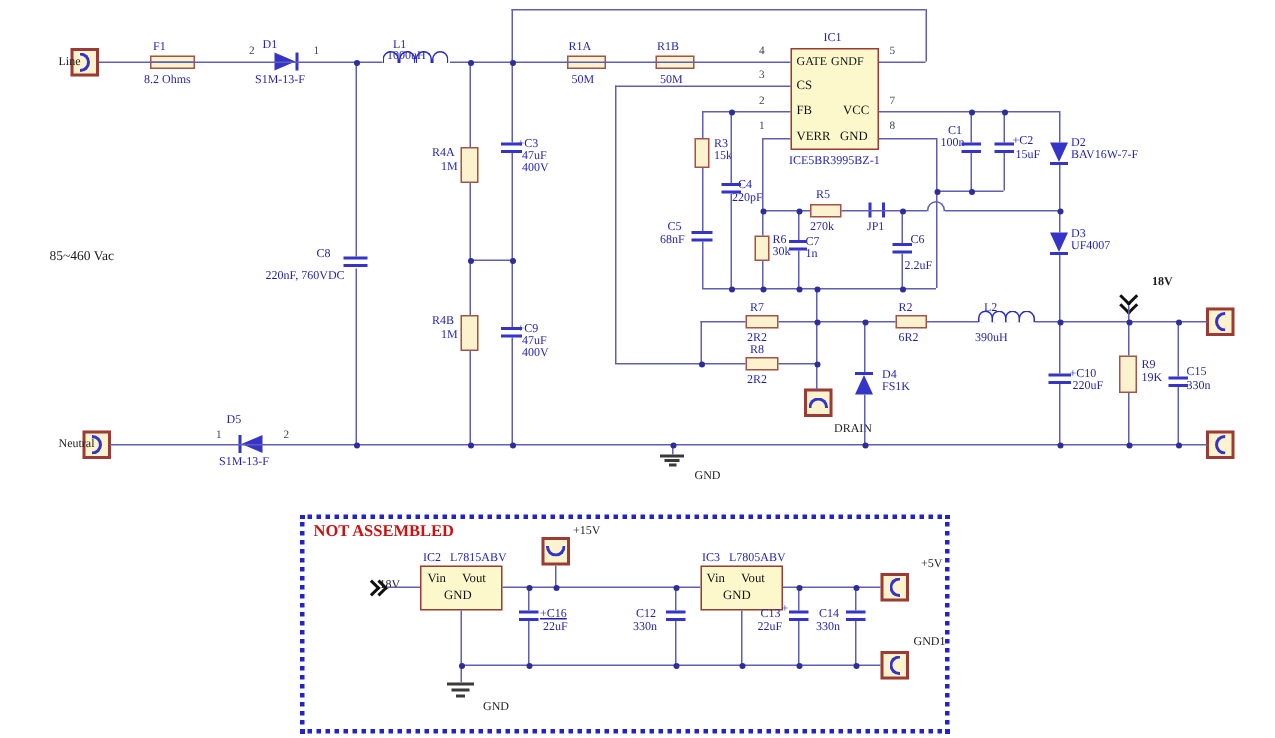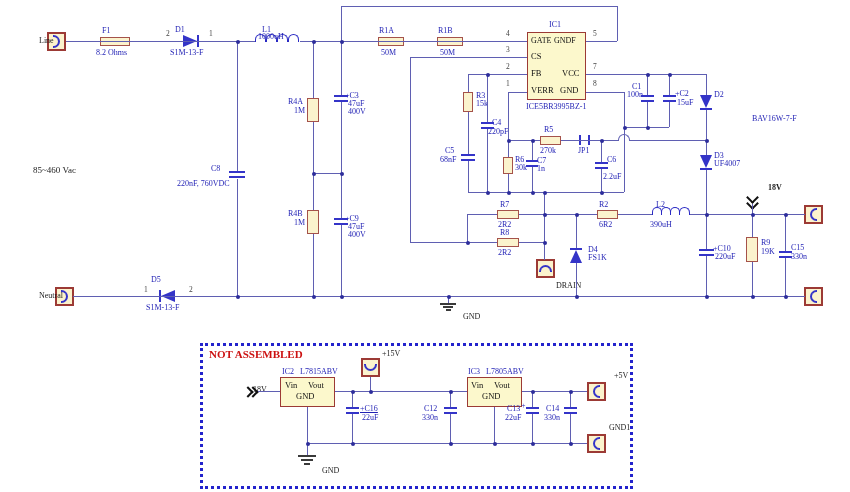--- a/index.html
+++ b/index.html
@@ -157,21 +157,21 @@
   <div class="hop" style="left:618px;top:134px;"></div>
 
   <span class="lbl" style="left:632px;top:82px;">C1</span>
   <span class="lbl" style="left:627px;top:90px;">100n</span>
   <span class="lbl" style="left:675px;top:89px;">+C2</span>
   <span class="lbl" style="left:677px;top:98px;">15uF</span>
 
   <div class="tri-d" style="left:700px;top:95px;"></div>
   <div class="bar" style="left:700px;top:108px;width:12px;height:2px;"></div>
   <span class="lbl" style="left:714px;top:90px;">D2</span>
-  <span class="lbl" style="left:752px;top:98px;margin-top:16px;">BAV16W-7-F</span>
+  <span class="lbl" style="left:714px;top:98px;">BAV16W-7-F</span>
 
   <div class="tri-d" style="left:700px;top:155px;"></div>
   <div class="bar" style="left:700px;top:168px;width:12px;height:2px;"></div>
   <span class="lbl" style="left:714px;top:151px;">D3</span>
   <span class="lbl" style="left:714px;top:159px;">UF4007</span>
 
   <div class="res" style="left:497px;top:210px;width:22px;height:9px;"></div>
   <span class="lbl" style="left:500px;top:200px;">R7</span>
   <span class="lbl" style="left:498px;top:220px;">2R2</span>
   <div class="res" style="left:497px;top:238px;width:22px;height:9px;"></div>

